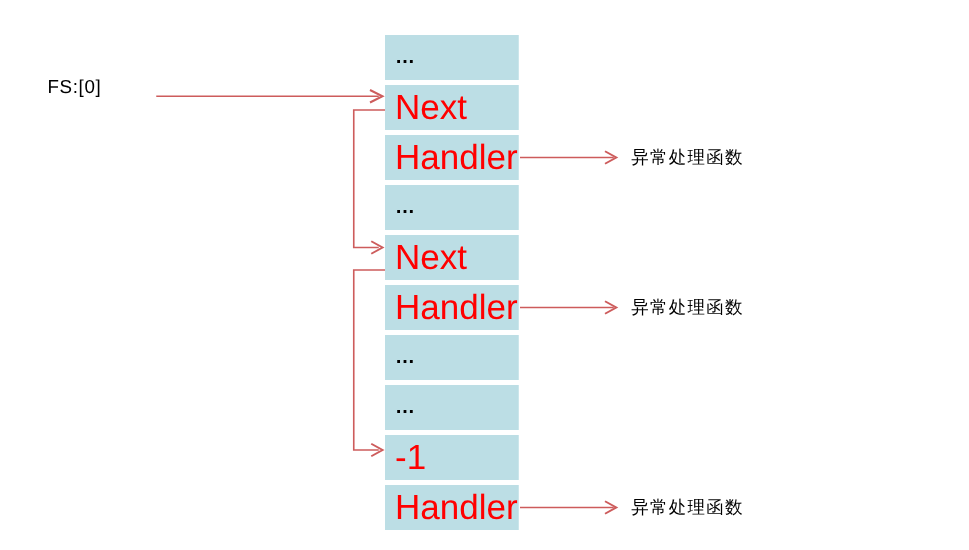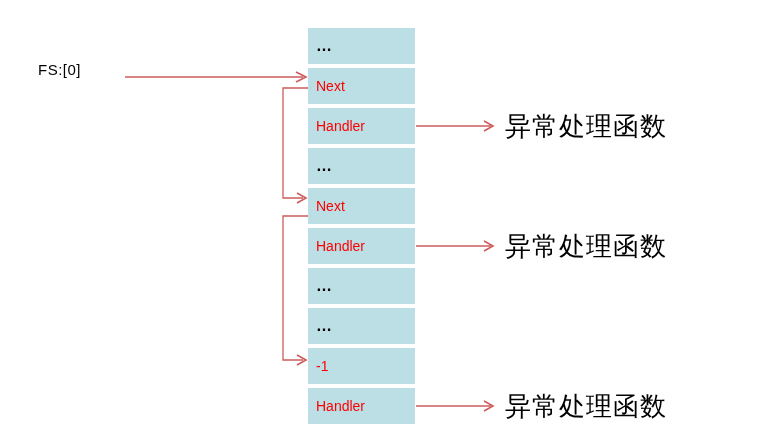--- a/index.html
+++ b/index.html
@@ -35,21 +35,21 @@
     display: flex;
     flex-direction: column;
     gap: 4px;
   }
   .cell {
     height: 36px;
     background: var(--cell-bg);
     display: flex;
     align-items: center;
     padding-left: 8px;
-    font-size: 14px;
+    font-size: 28px;
     color: var(--text);
   }
   .cell.red { color: var(--red-text); }
   .cell.plain { font-weight: bold; letter-spacing: 2px; font-size: 16px; }
   .arrow-layer {
     position: absolute;
     left: 0; top: 0;
     width: 775px; height: 440px;
     pointer-events: none;
   }
@@ -60,21 +60,21 @@
   }
   .arrow-head {
     stroke: var(--arrow);
     stroke-width: 1.6;
     fill: none;
   }
   .handler-fn-label {
     position: absolute;
     left: 505px;
     transform: translateY(-50%);
-    font-size: 26px;
+    font-size: 14px;
     color: var(--text);
     font-family: Liberation Serif, serif;
     letter-spacing: 1px;
     white-space: nowrap;
   }
 </style>
 </head>
 <body>
 
 <div class="canvas">

